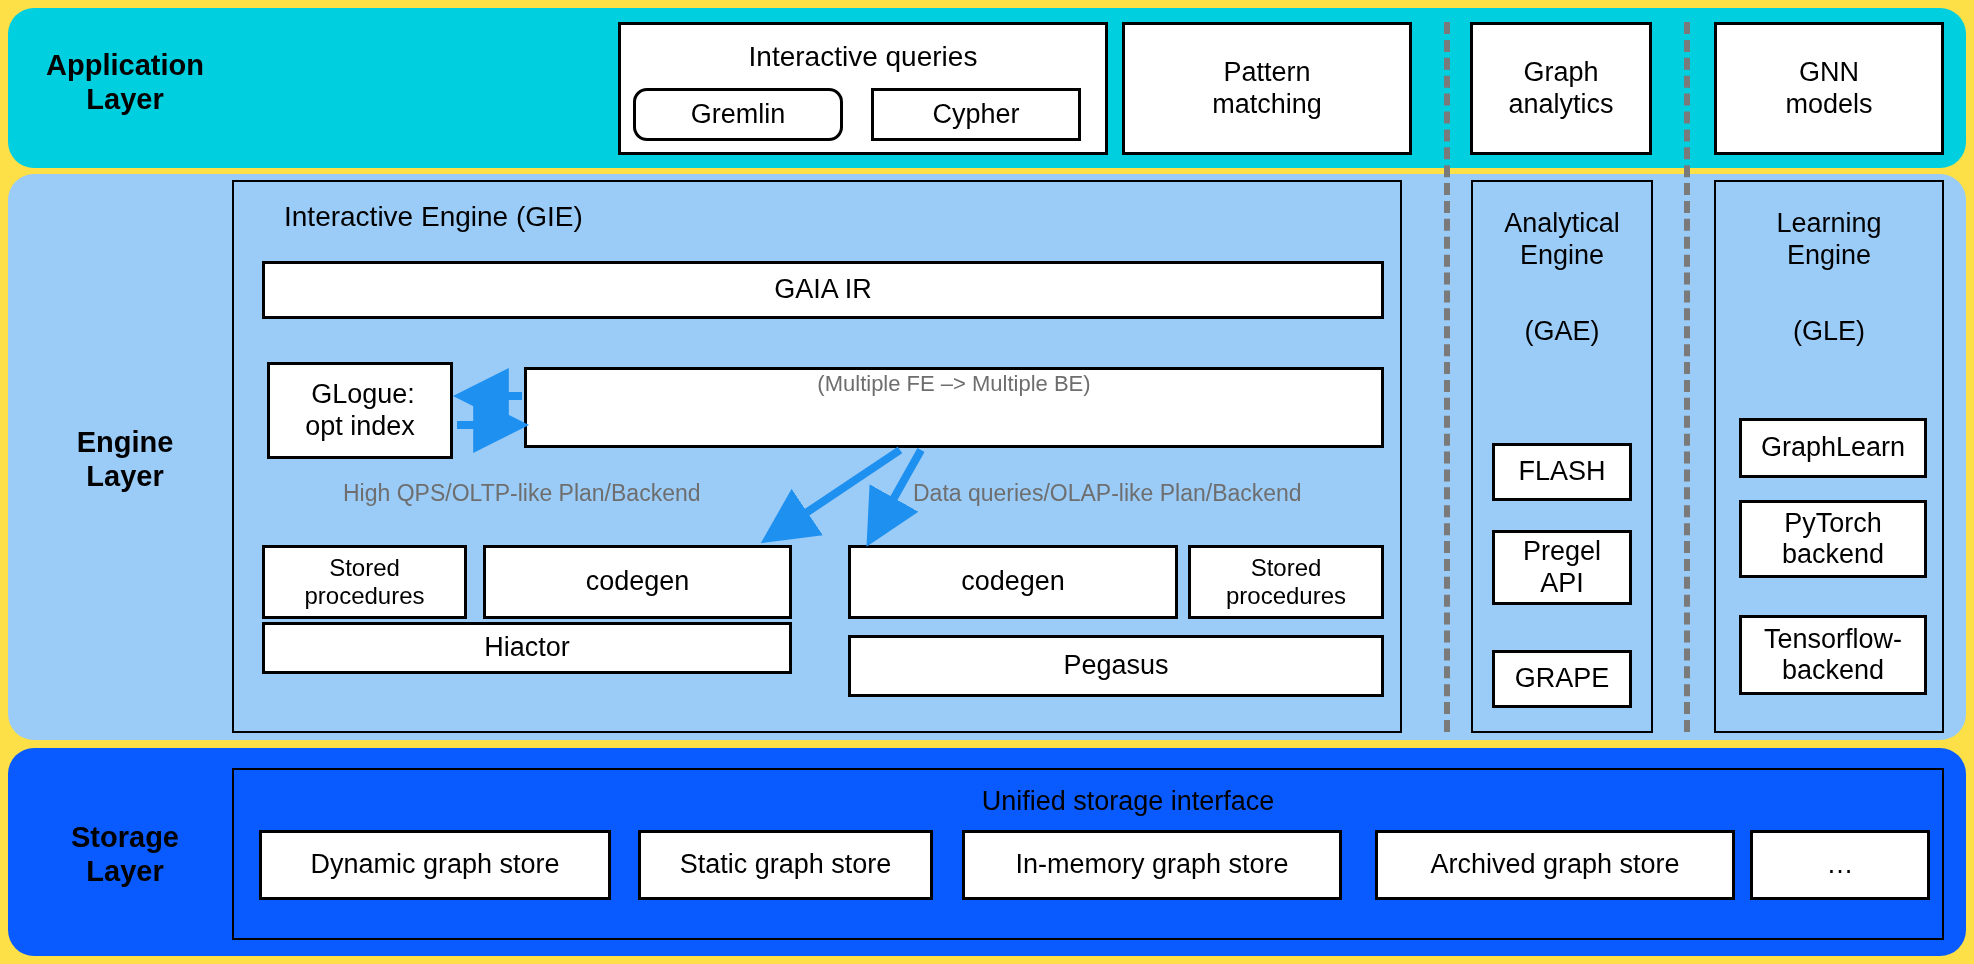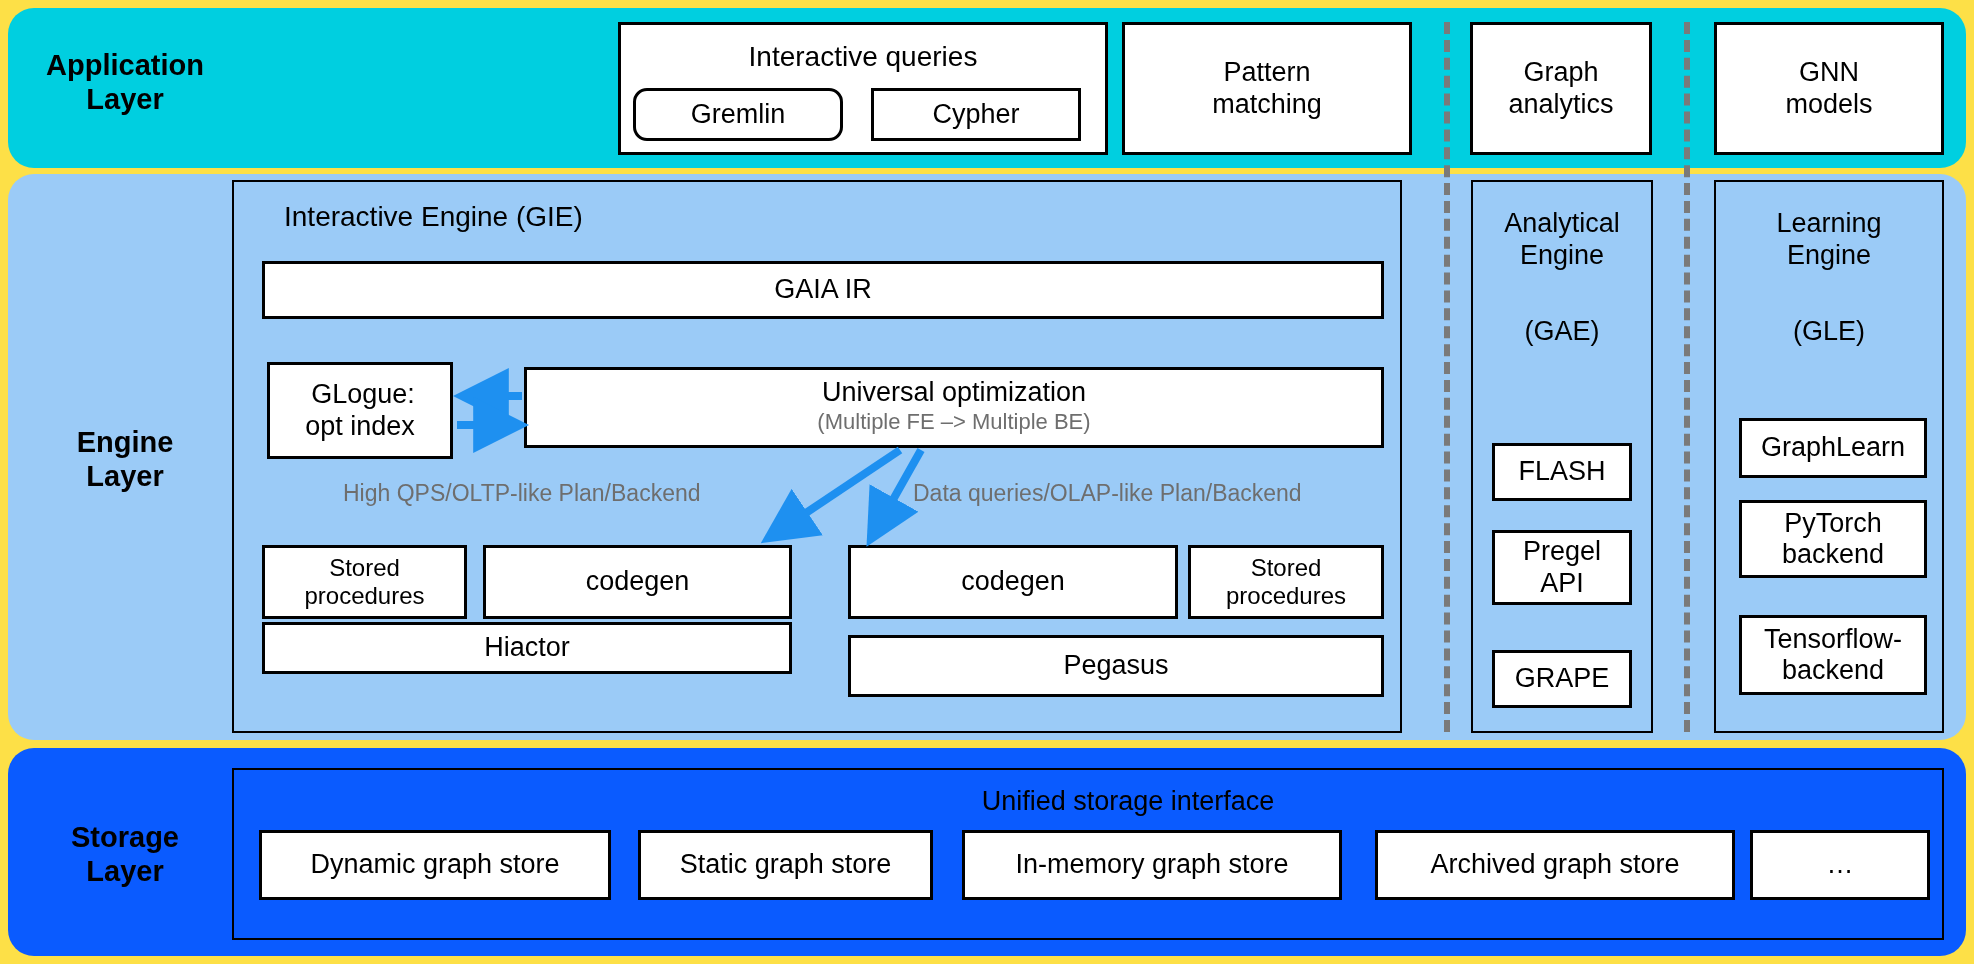--- a/index.html
+++ b/index.html
@@ -69,21 +69,20 @@
 
   <div class="panel" style="left:232px;top:180px;width:1170px;height:553px;"></div>
   <div class="panel-title" style="left:232px;top:200px;width:1170px;text-align:left;padding-left:42px;box-sizing:border-box;font-size:28px;margin-left:10px;">Interactive Engine (GIE)</div>
 
   <div class="wbox" style="left:262px;top:261px;width:1122px;height:58px;">GAIA IR</div>
 
   <div class="wbox" style="left:267px;top:362px;width:186px;height:97px;white-space:pre-line;text-align:right;">GLogue:
 opt index</div>
 
   <div class="wbox" style="left:524px;top:367px;width:860px;height:81px;display:block;padding:0;">
-    <div style="text-align:center;margin-top:7px;font-size:27px;">Universal optimization</div>
     <div class="subcap" style="text-align:center;">(Multiple FE –&gt; Multiple BE)</div>
   </div>
 
   <div class="caption" style="left:343px;top:480px;">High QPS/OLTP-like Plan/Backend</div>
   <div class="caption" style="left:913px;top:480px;">Data queries/OLAP-like Plan/Backend</div>
 
   <div class="wbox small" style="left:262px;top:545px;width:205px;height:74px;white-space:pre-line;">Stored
 procedures</div>
   <div class="wbox" style="left:483px;top:545px;width:309px;height:74px;">codegen</div>
   <div class="wbox" style="left:262px;top:622px;width:530px;height:52px;">Hiactor</div>

